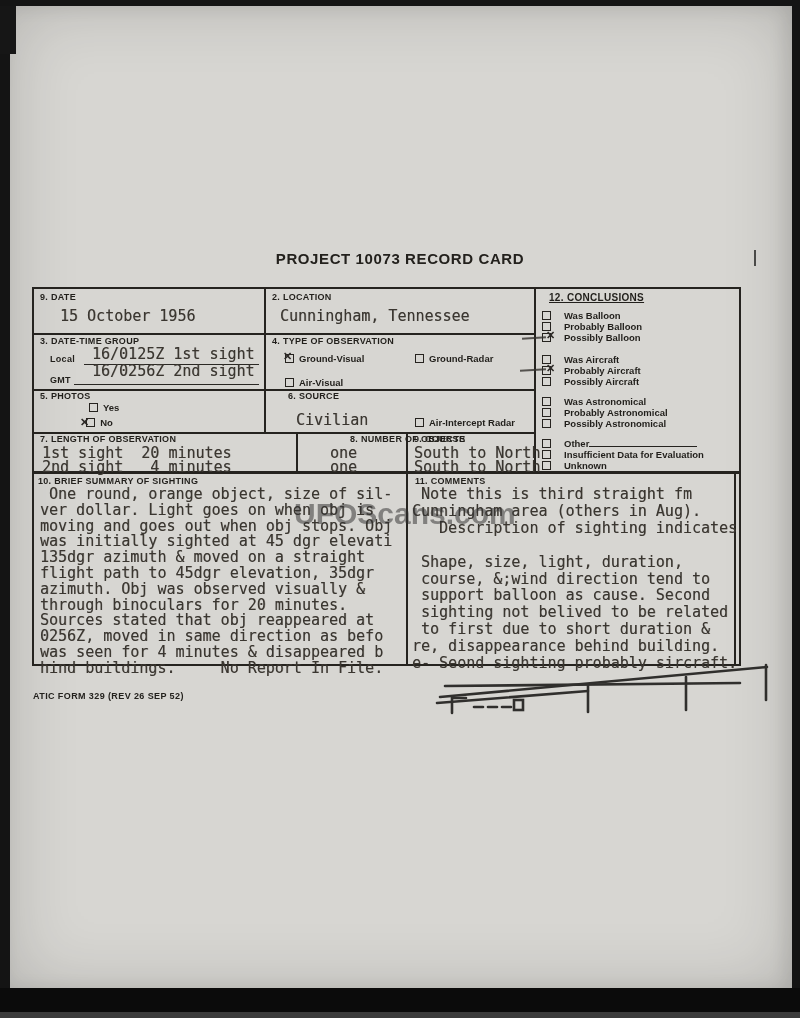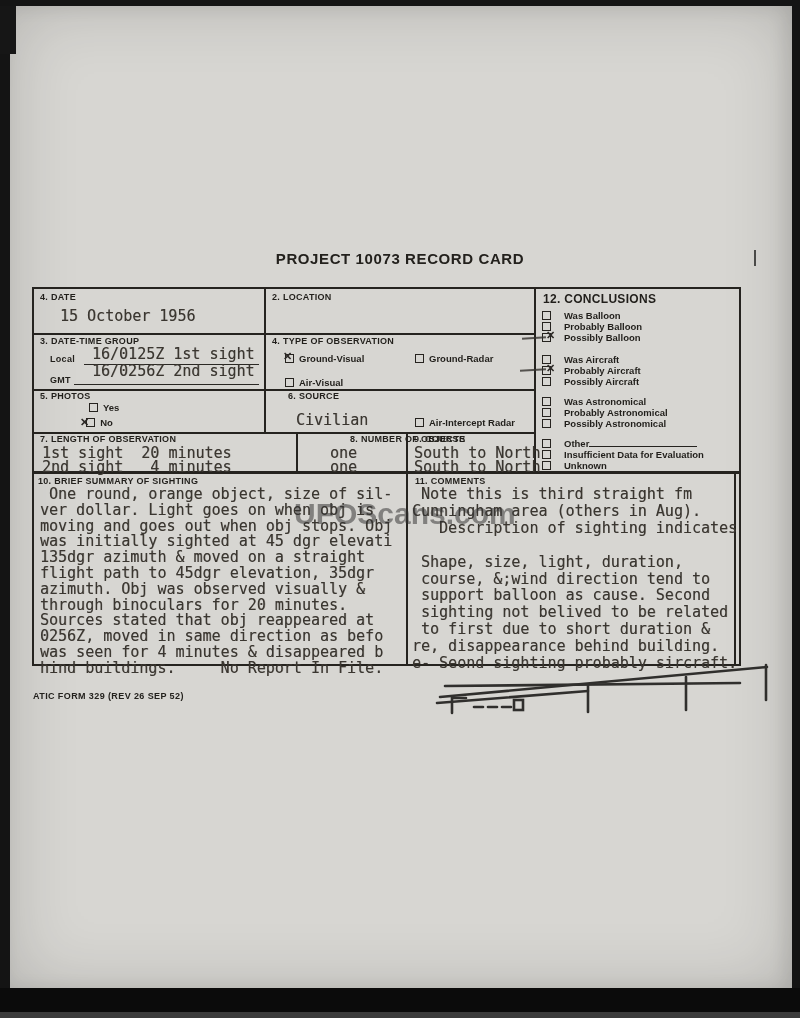--- a/index.html
+++ b/index.html
@@ -59,26 +59,27 @@
     <div class="hline" style="left:0;top:44px;width:500px;height:1.8px;"></div>
     <div class="hline" style="left:0;top:100px;width:500px;height:1.8px;"></div>
     <div class="hline" style="left:0;top:143px;width:500px;height:1.8px;"></div>
     <div class="hline" style="left:0;top:182px;width:705px;height:2.6px;"></div>
     <div class="vline" style="left:262px;top:143px;width:1.8px;height:40px;"></div>
     <div class="vline" style="left:372px;top:143px;width:1.8px;height:40px;"></div>
     <div class="vline" style="left:372px;top:184px;width:1.8px;height:191px;"></div>
     <div class="vline" style="left:700px;top:184px;width:1.8px;height:191px;"></div>
 
     <div class="cell" style="left:0;top:0;width:230px;height:44px;">
-      <div class="cl" style="left:6px;top:3px;">4. DATE</div>
+      <div class="cl" style="left:6px;top:3px;">9. DATE</div>
       <div class="t" style="left:26px;top:18px;">15 October 1956</div>
     </div>
 
     <div class="cell" style="left:230px;top:0;width:270px;height:44px;">
       <div class="cl" style="left:8px;top:3px;">2. LOCATION</div>
+      <div class="t" style="left:16px;top:18px;">Cunningham, Tennessee</div>
     </div>
 
     <div class="cell" style="left:0;top:44px;width:230px;height:56px;">
       <div class="cl" style="left:6px;top:3px;">3. DATE-TIME GROUP</div>
       <div class="cl" style="left:16px;top:21px;">Local</div>
       <div class="t u" style="left:50px;top:12px;padding:0 4px 1px 8px;">16/0125Z 1st sight</div>
       <div class="cl" style="left:16px;top:42px;">GMT</div>
       <div class="t u" style="left:40px;top:29px;padding:0 4px 4px 18px;">16/0256Z 2nd sight</div>
     </div>
 
@@ -125,21 +126,21 @@
       <div class="t" style="left:34px;top:26px;">one</div>
     </div>
 
     <div class="cell" style="left:372px;top:143px;width:128px;height:41px;overflow:visible;">
       <div class="cl" style="left:8px;top:2px;">9. COURSE</div>
       <div class="t" style="left:8px;top:12px;">South to North</div>
       <div class="t" style="left:8px;top:26px;">South to North</div>
     </div>
 
     <div class="cell" style="left:500px;top:0;width:205px;height:183px;">
-      <div class="cl" style="left:9px;top:3px;font-size:12px;">12. CONCLUSIONS</div>
+      <div class="cl" style="left:15px;top:3px;font-size:10px;text-decoration:underline;">12. CONCLUSIONS</div>
       <div class="crow" style="top:21px;"><span class="box"></span><span style="margin-left:8px;">Was Balloon</span></div>
       <div class="crow" style="top:32px;"><span class="box"></span><span style="margin-left:8px;">Probably Balloon</span></div>
       <div class="crow" style="top:43px;"><span class="rel"><span class="box"></span><span class="xmark" style="left:4px;top:-3px;"></span></span><span style="margin-left:8px;">Possibly Balloon</span></div>
       <div class="crow" style="top:65px;"><span class="box"></span><span style="margin-left:8px;">Was Aircraft</span></div>
       <div class="crow" style="top:76px;"><span class="rel"><span class="box"></span><span class="xmark" style="left:4px;top:-3px;"></span></span><span style="margin-left:8px;">Probably Aircraft</span></div>
       <div class="crow" style="top:87px;"><span class="box"></span><span style="margin-left:8px;">Possibly Aircraft</span></div>
       <div class="crow" style="top:107px;"><span class="box"></span><span style="margin-left:8px;">Was Astronomical</span></div>
       <div class="crow" style="top:118px;"><span class="box"></span><span style="margin-left:8px;">Probably Astronomical</span></div>
       <div class="crow" style="top:129px;"><span class="box"></span><span style="margin-left:8px;">Possibly Astronomical</span></div>
       <div class="crow" style="top:149px;"><span class="box"></span><span style="margin-left:8px;">Other</span><span class="otherline"></span></div>

